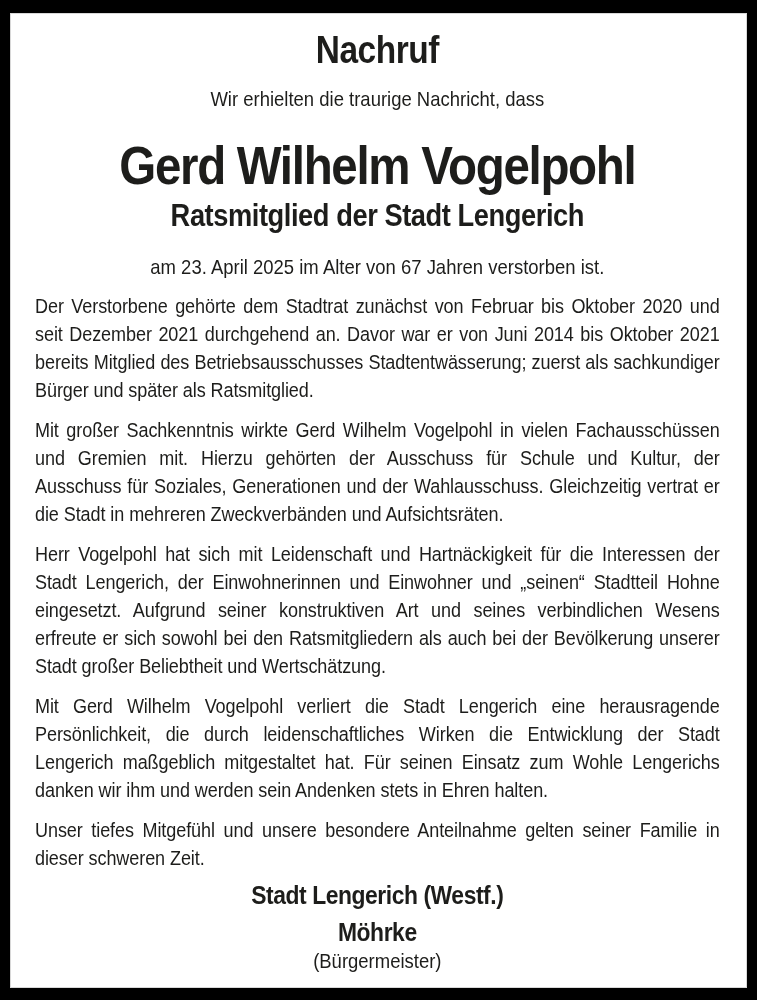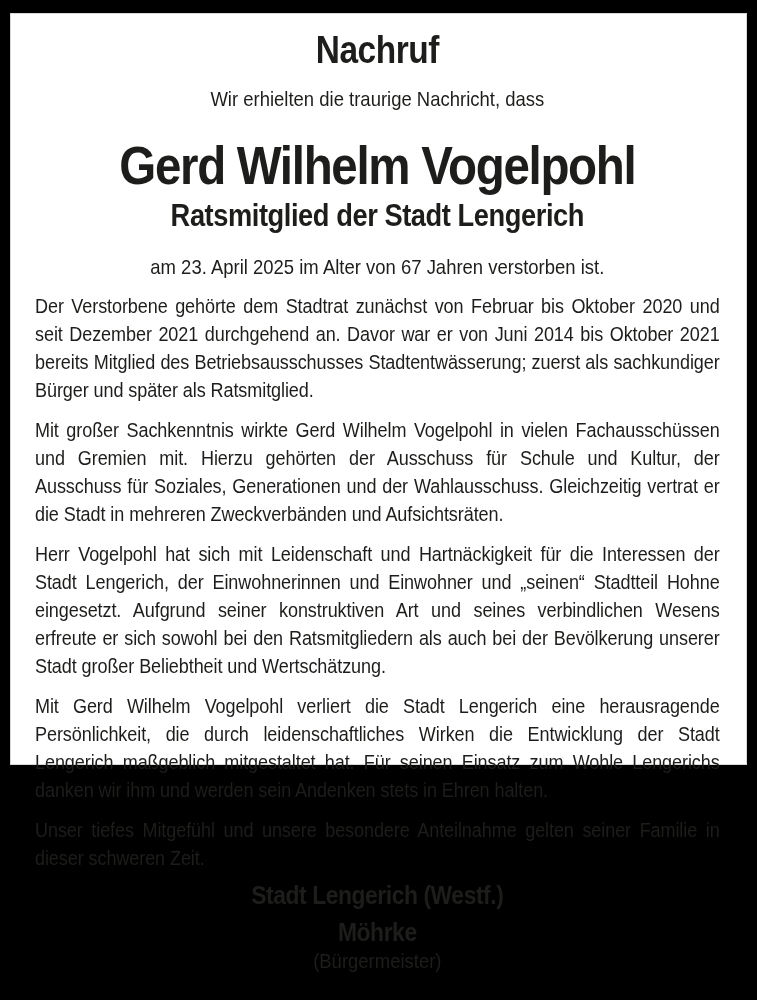--- a/index.html
+++ b/index.html
@@ -10,21 +10,21 @@
   *{margin:0;padding:0;box-sizing:border-box;}
   html,body{width:757px;height:1000px;overflow:hidden;}
   body{
     background:var(--frame-color);
     font-family:"Liberation Sans","DejaVu Sans",sans-serif;
     color:var(--text-color);
   }
   .page{
     position:absolute;
     left:10px;top:13px;
-    width:737px;height:752px;
+    width:737px;height:975px;
     background:var(--bg-color);
     box-shadow:inset 0 0 0 1px #d8d8d8;
   }
   .content{
     position:absolute;
     left:25px;top:0;
     width:778px;
     transform:scaleX(0.88);
     transform-origin:top left;
   }

